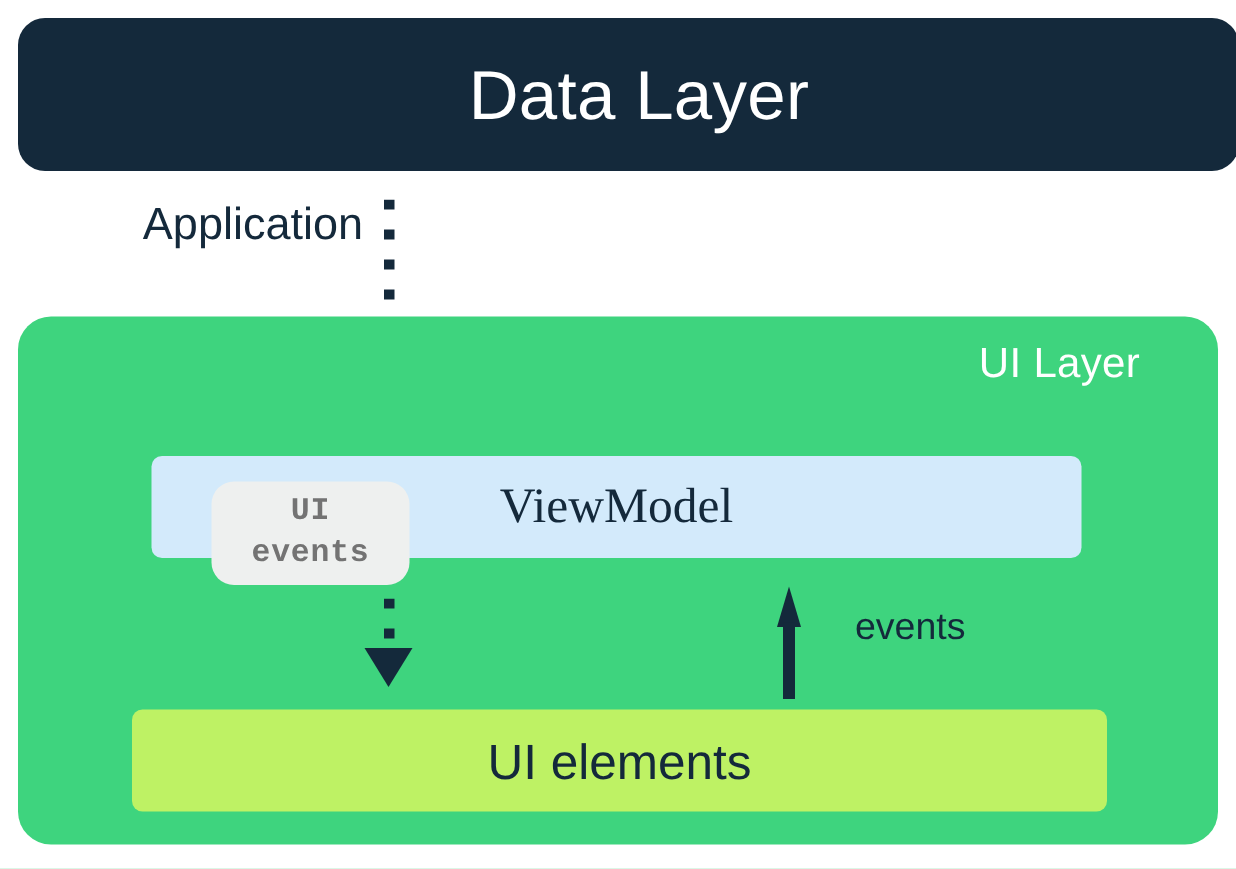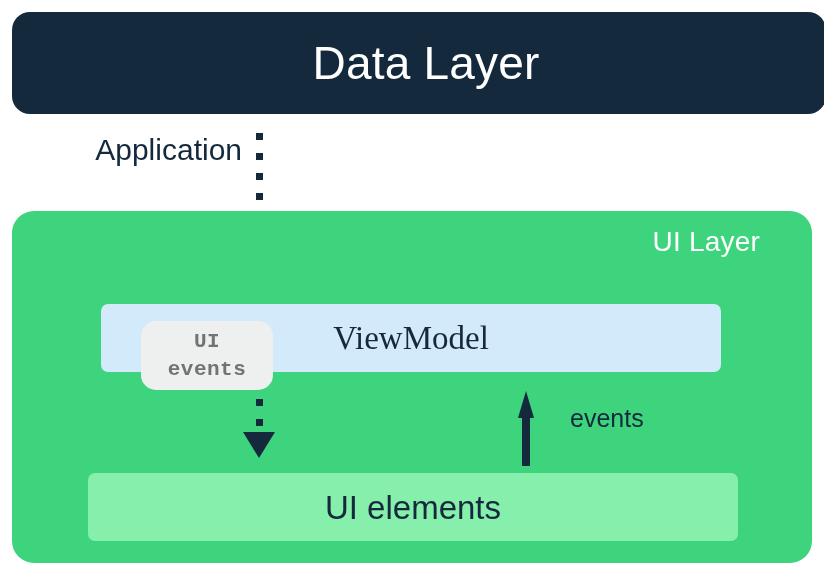--- a/index.html
+++ b/index.html
@@ -199,21 +199,21 @@
     font-weight: 400;
   }
 
   
   .ui-elements-box {
     position: absolute;
     left: 88px;
     top: 473px;
     width: 650px;
     height: 68px;
-    background: #86efac;
+    background: #bef264;
     border-radius: 7px;
     display: flex;
     align-items: center;
     justify-content: center;
   }
   .ui-elements-label {
     color: #14293b;
     font-size: 33px;
     font-weight: 400;
     line-height: 1;

